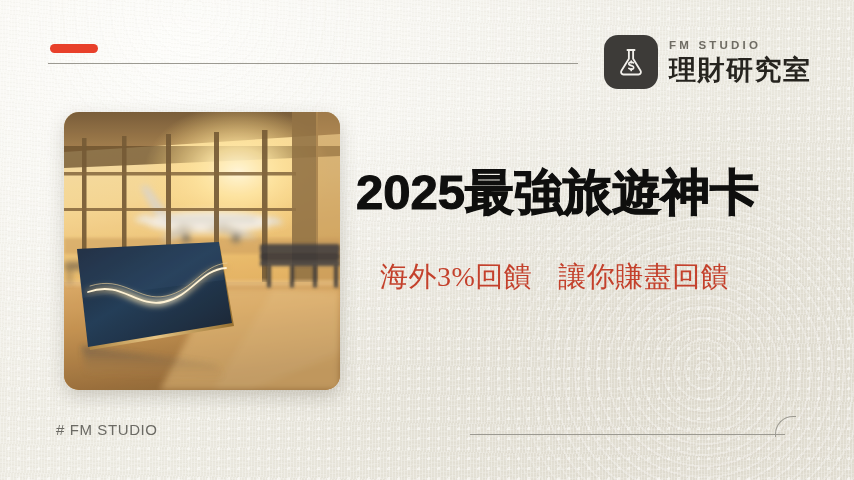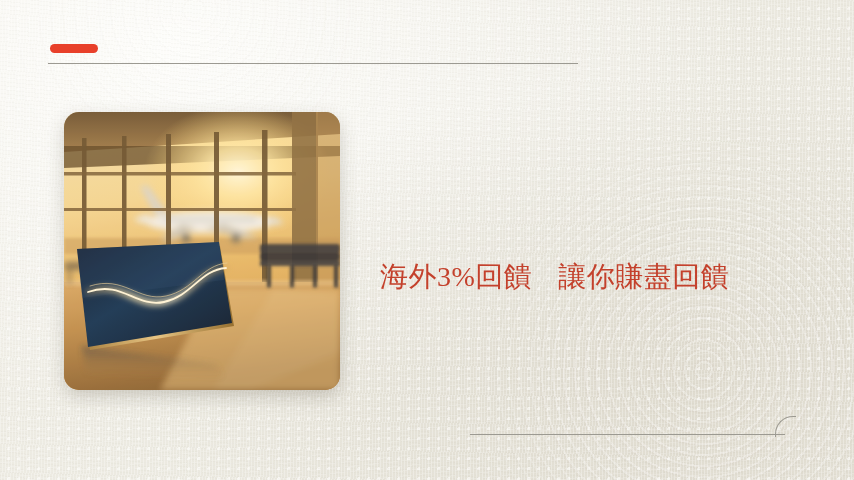--- a/index.html
+++ b/index.html
@@ -119,20 +119,38 @@
 
 <div id="poster">
 
   <div id="swirl2"></div>
   <div id="swirl"></div>
   <div id="grain"></div>
 
   <div class="accent-pill"></div>
   <div class="top-rule"></div>
 
+  <div class="brand">
+    <div class="brand-mark">
+      <svg viewBox="0 0 48 48" width="34" height="34" aria-hidden="true">
+        <g fill="none" stroke="#F3F1EC" stroke-width="2.6" stroke-linecap="round" stroke-linejoin="round">
+          <path d="M19 7 h10"></path>
+          <path d="M21 7 v12.5 L10.5 36.5 a3.4 3.4 0 0 0 2.9 5.2 h21.2 a3.4 3.4 0 0 0 2.9 -5.2 L27 19.5 V7"></path>
+        </g>
+        <g fill="none" stroke="#F3F1EC" stroke-width="2.4" stroke-linecap="round" stroke-linejoin="round">
+          <path d="M27.4 25.2 c-1.6 -1.5 -5.4 -1.7 -6.4 .4 c-1 2.1 1.6 3 3.4 3.5 c1.8 .5 4 1.3 3.2 3.5 c-.8 2.2 -4.8 2.2 -6.6 .5"></path>
+          <path d="M24.3 22.6 v2.4 M24.3 33.6 v2.4"></path>
+        </g>
+      </svg>
+    </div>
+    <div class="brand-text">
+      <div class="brand-kicker">FM  STUDIO</div>
+      <div class="brand-name">理財研究室</div>
+    </div>
+  </div>
 
   <div class="hero">
     <svg viewBox="0 0 276 278" preserveAspectRatio="none" aria-hidden="true">
       <defs>
         <linearGradient id="sky" x1="0" y1="0" x2="0.15" y2="1">
           <stop offset="0%" stop-color="#F6E3B4"></stop>
           <stop offset="35%" stop-color="#F4D694"></stop>
           <stop offset="62%" stop-color="#E7B868"></stop>
           <stop offset="100%" stop-color="#C98F45"></stop>
         </linearGradient>
@@ -255,20 +273,22 @@
         <path d="M24 180 C 58 168, 72 196, 100 190 C 128 184, 136 158, 162 156" fill="none" stroke="url(#wave)" stroke-width="5" stroke-linecap="round" filter="url(#glow)"></path>
         <path d="M24 180 C 58 168, 72 196, 100 190 C 128 184, 136 158, 162 156" fill="none" stroke="#FFF6DC" stroke-width="1.8" stroke-linecap="round"></path>
         <path d="M26 174 C 60 163, 74 190, 102 184 C 130 178, 138 153, 163 151" fill="none" stroke="#E6CE9A" stroke-width="1" stroke-linecap="round" opacity=".65"></path>
       </g>
 
       <rect x="0" y="0" width="276" height="278" fill="#FFCE7A" opacity=".08"></rect>
       <rect x="0" y="0" width="276" height="278" fill="none"></rect>
     </svg>
   </div>
 
+  <div class="headline">2025最強旅遊神卡</div>
   <div class="subline">
     <span>海外3%回饋</span><span class="gap"></span><span>讓你賺盡回饋</span>
   </div>
 
+  <div class="foot-tag"># FM STUDIO</div>
   <div class="bottom-rule"></div>
   <div class="corner-flourish"></div>
 
 </div>
 
 </body></html>

